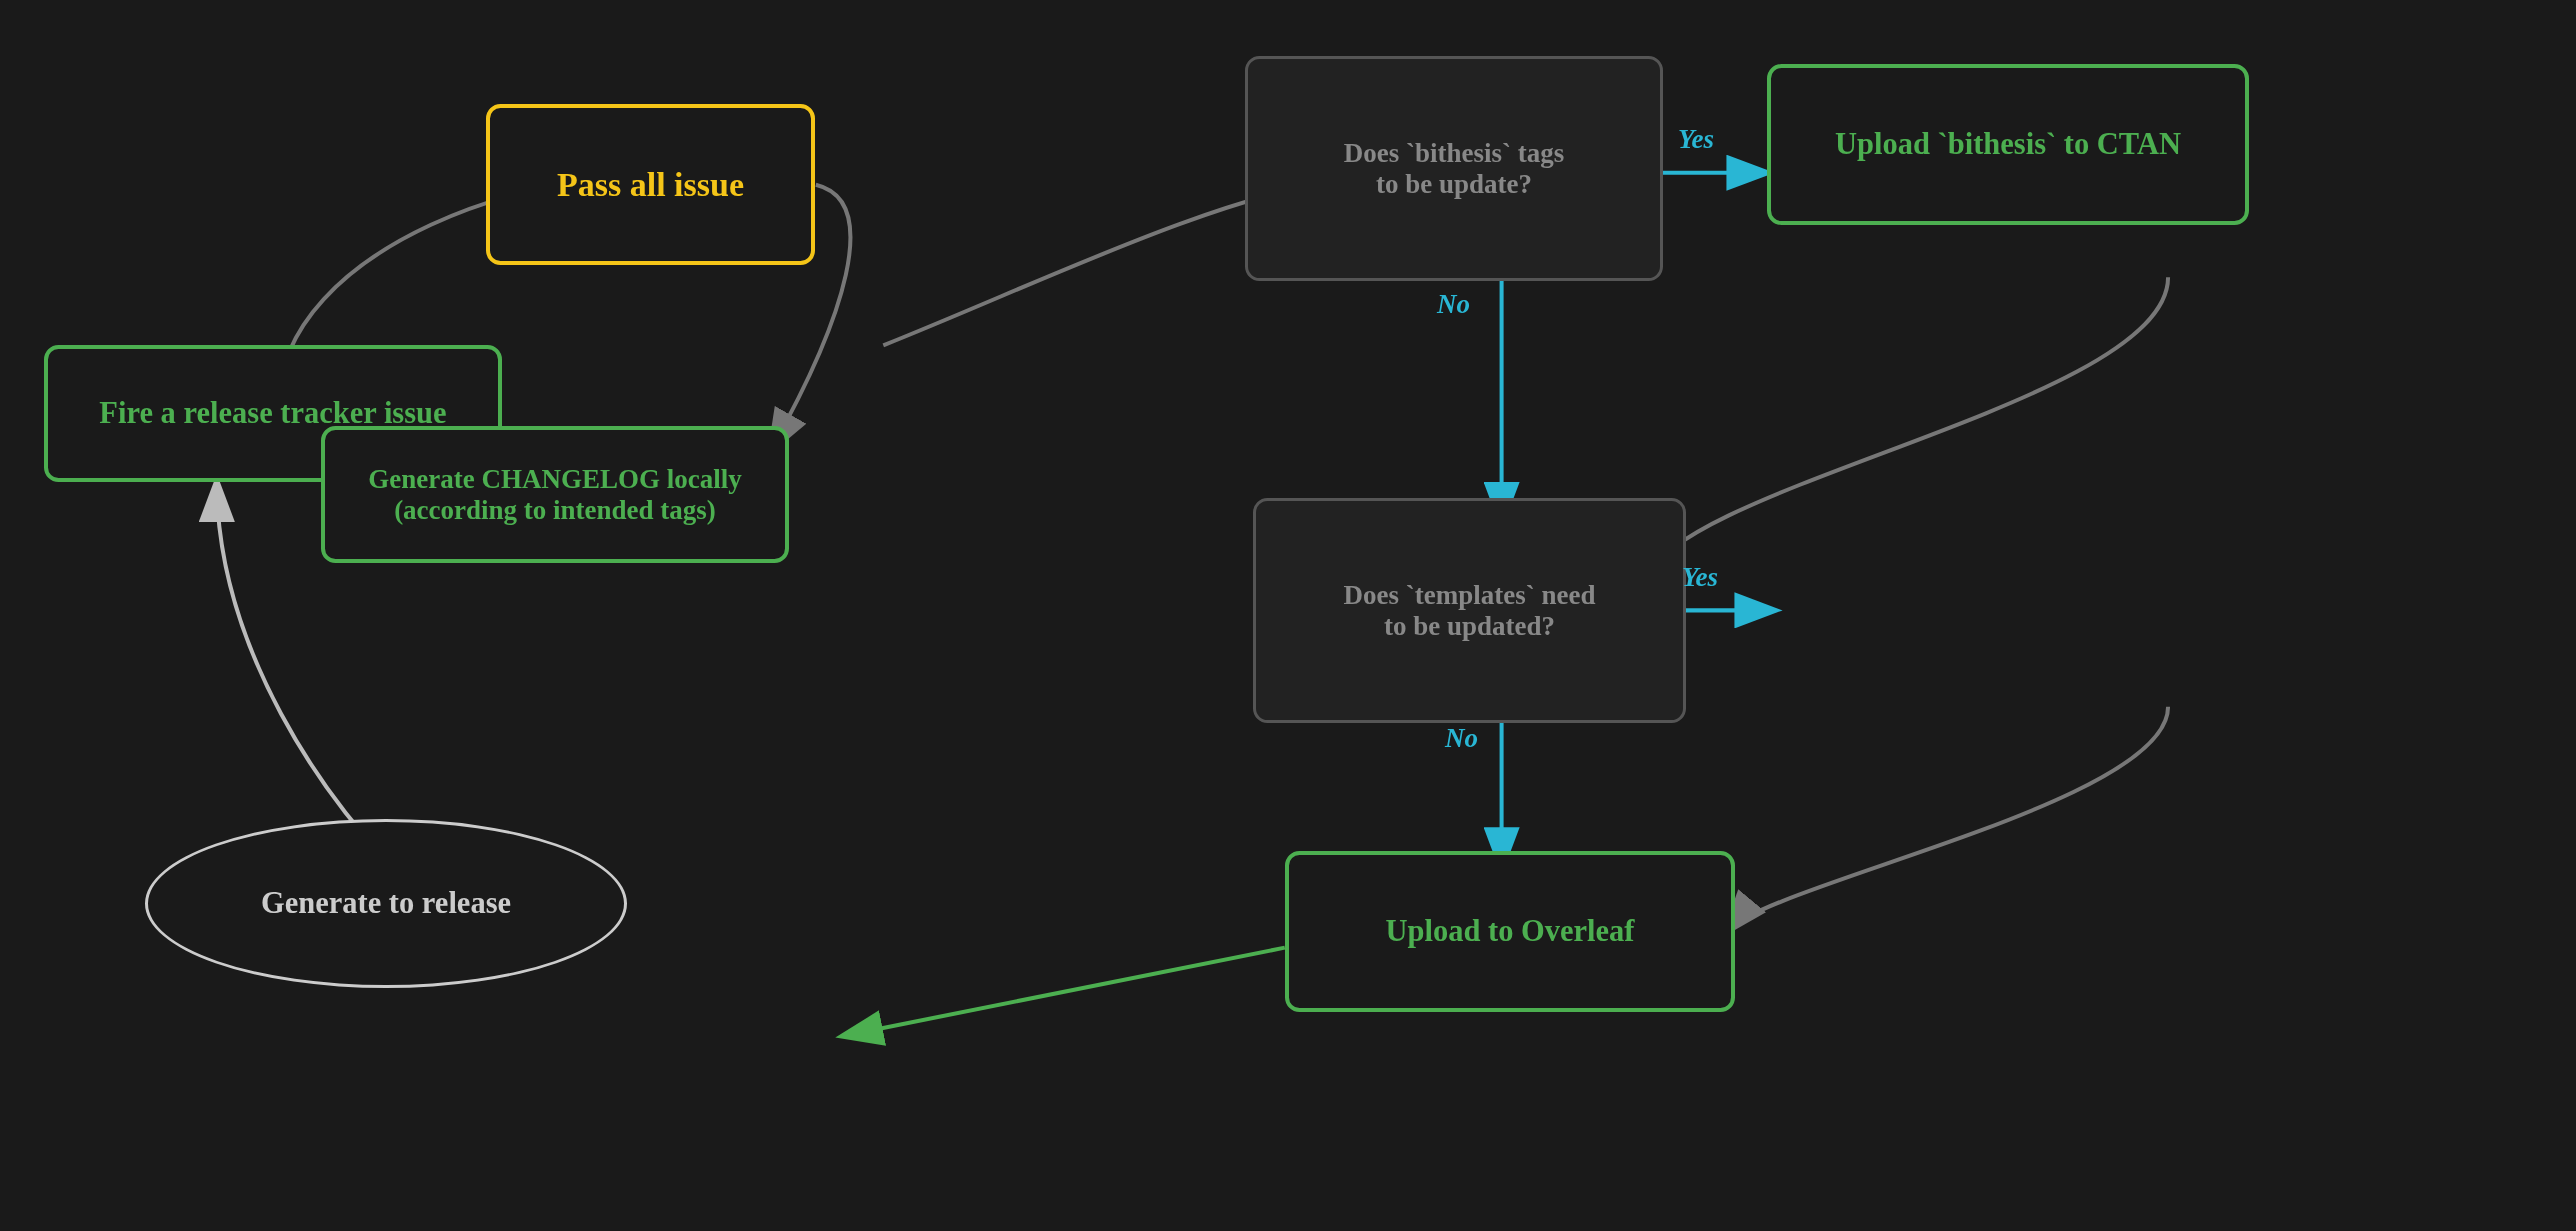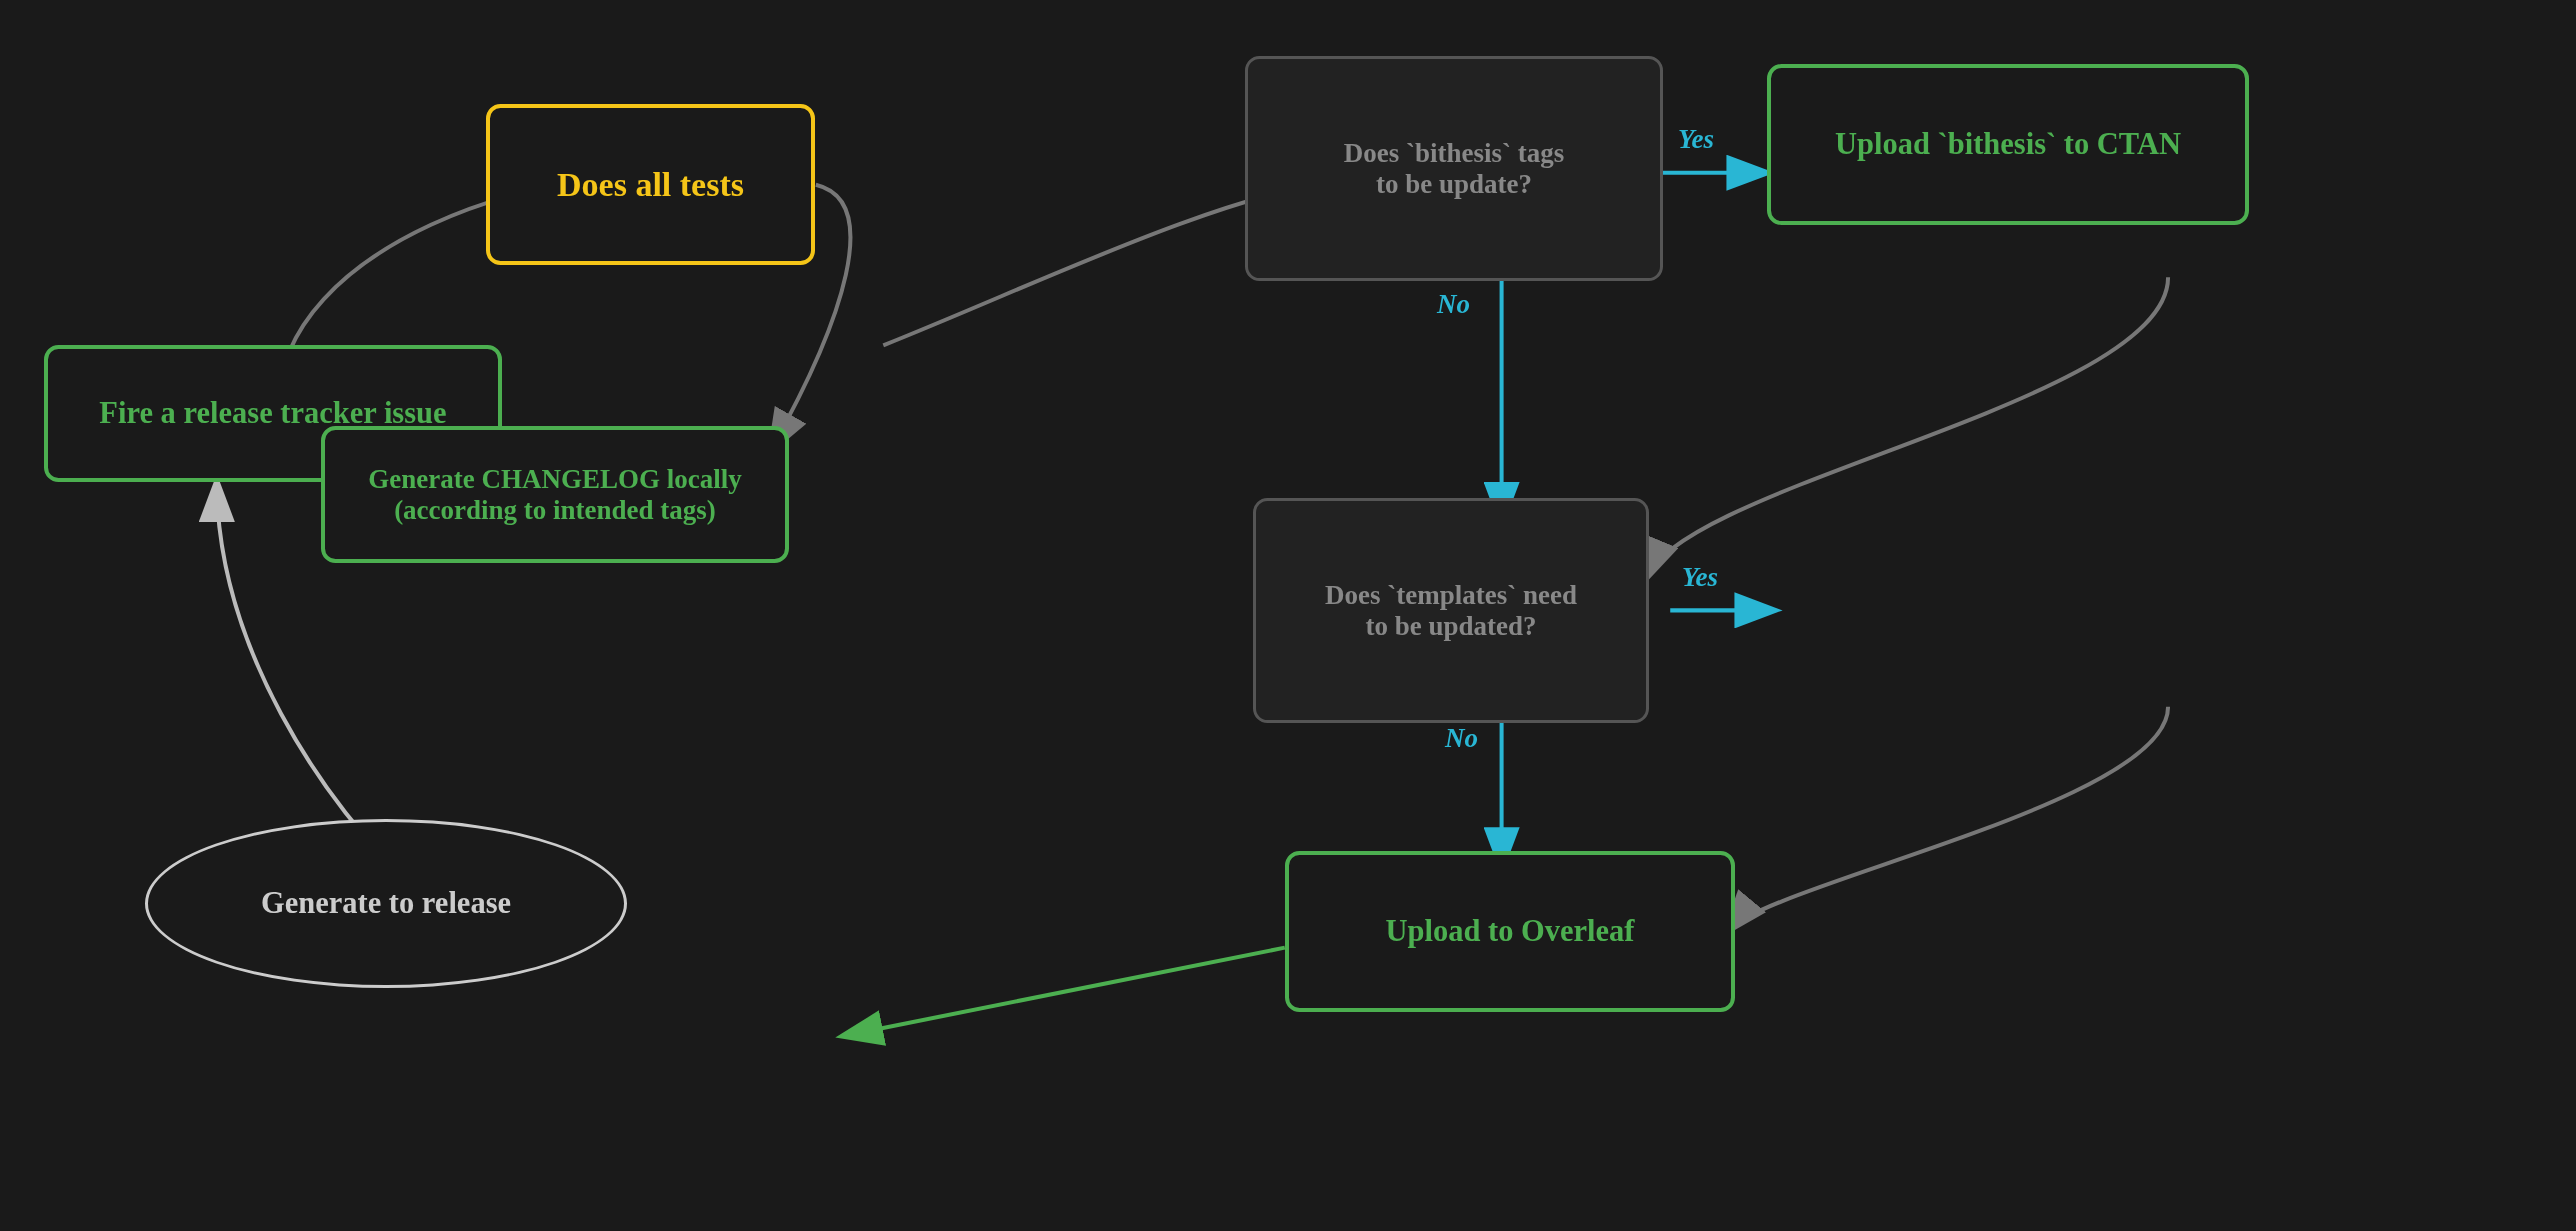--- a/index.html
+++ b/index.html
@@ -116,21 +116,21 @@
 
     <path d="M 2700 880 C 2700 1000, 2200 1100, 2150 1160" stroke="#777" stroke-width="5" fill="none" marker-end="url(#arrow-gray)"></path>
 
     <line x1="1600" y1="1180" x2="1050" y2="1290" stroke="#4caf50" stroke-width="5" marker-end="url(#arrow-green)"></line>
 
     <path d="M 520 1110 C 400 1000, 270 800, 270 600" stroke="#bbb" stroke-width="5" fill="none" marker-end="url(#arrow-light)"></path>
 
   </svg>
 
   <div class="node node-rect-yellow" style="left: 486px; top: 104px; width: 329px; height: 161px;">
-    <span>Does all tests</span>
+    <span>Pass all issue</span>
   </div>
 
   <div class="node node-rect-green" style="left: 44px; top: 345px; width: 458px; height: 137px;">
     <span>Fire a release tracker issue</span>
   </div>
 
   <div class="node node-rect-green" style="left: 321px; top: 426px; width: 468px; height: 137px; font-size: 27px;">
     <span style="white-space: pre-line;">Generate CHANGELOG locally
 (according to intended tags)</span>
   </div>
@@ -141,21 +141,21 @@
 
   <div class="node node-rect-dark" style="left: 1245px; top: 56px; width: 418px; height: 225px; font-size: 27px;">
     <span style="white-space: pre-line;">Does `bithesis` tags
 to be update?</span>
   </div>
 
   <div class="node node-rect-green" style="left: 1767px; top: 64px; width: 482px; height: 161px; font-size: 30.5px;">
     <span>Upload `bithesis` to CTAN</span>
   </div>
 
-  <div class="node node-rect-dark" style="left: 1253px; top: 498px; width: 396px; height: 225px; font-size: 27px;">
+  <div class="node node-rect-dark" style="left: 1253px; top: 498px; width: 433px; height: 225px; font-size: 27px;">
     <span style="white-space: pre-line;">Does `templates` need
 to be updated?</span>
   </div>
 
 
   <div class="node node-rect-green" style="left: 1285px; top: 851px; width: 450px; height: 161px; font-size: 30.5px;">
     <span>Upload to Overleaf</span>
   </div>
 
 

